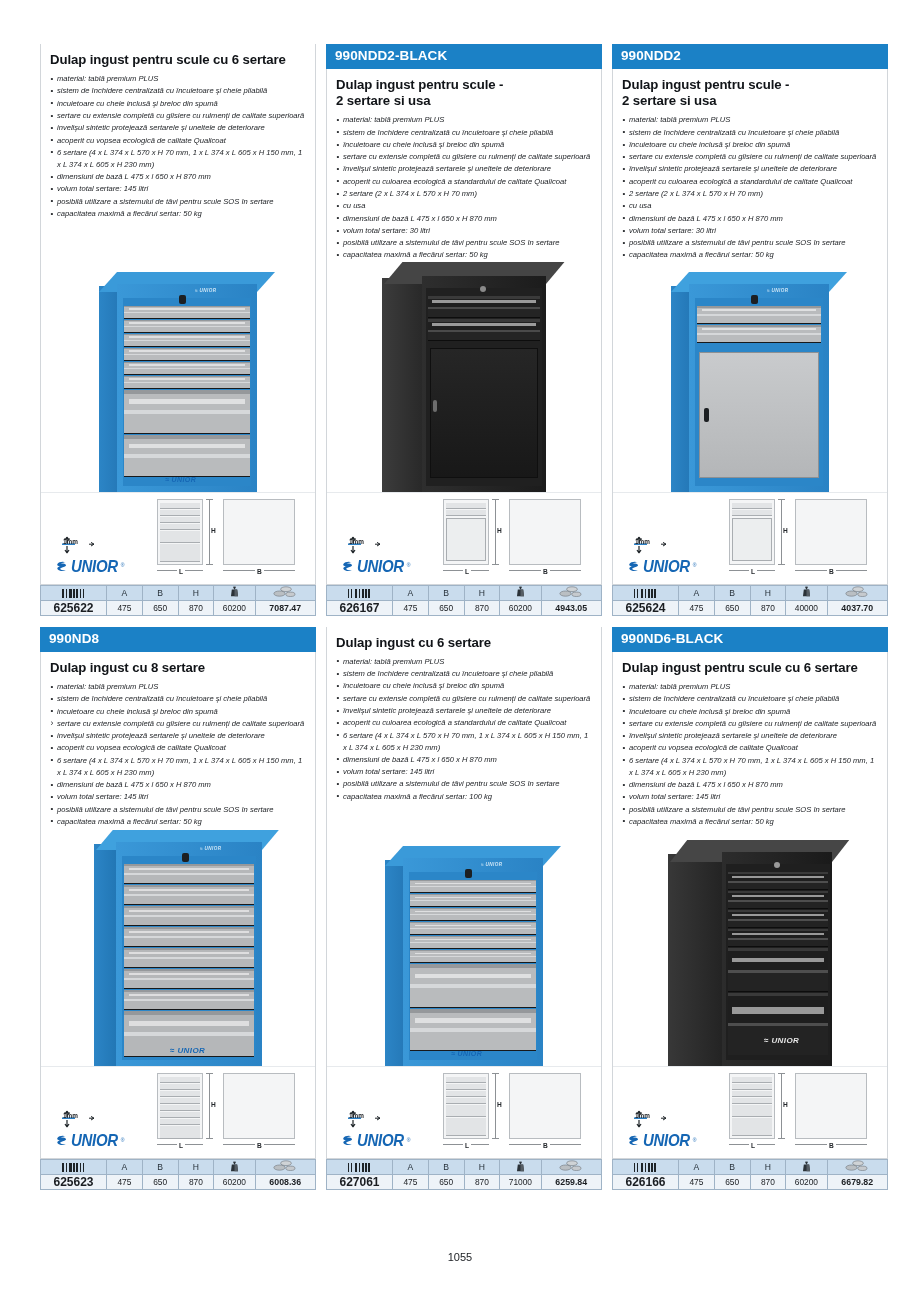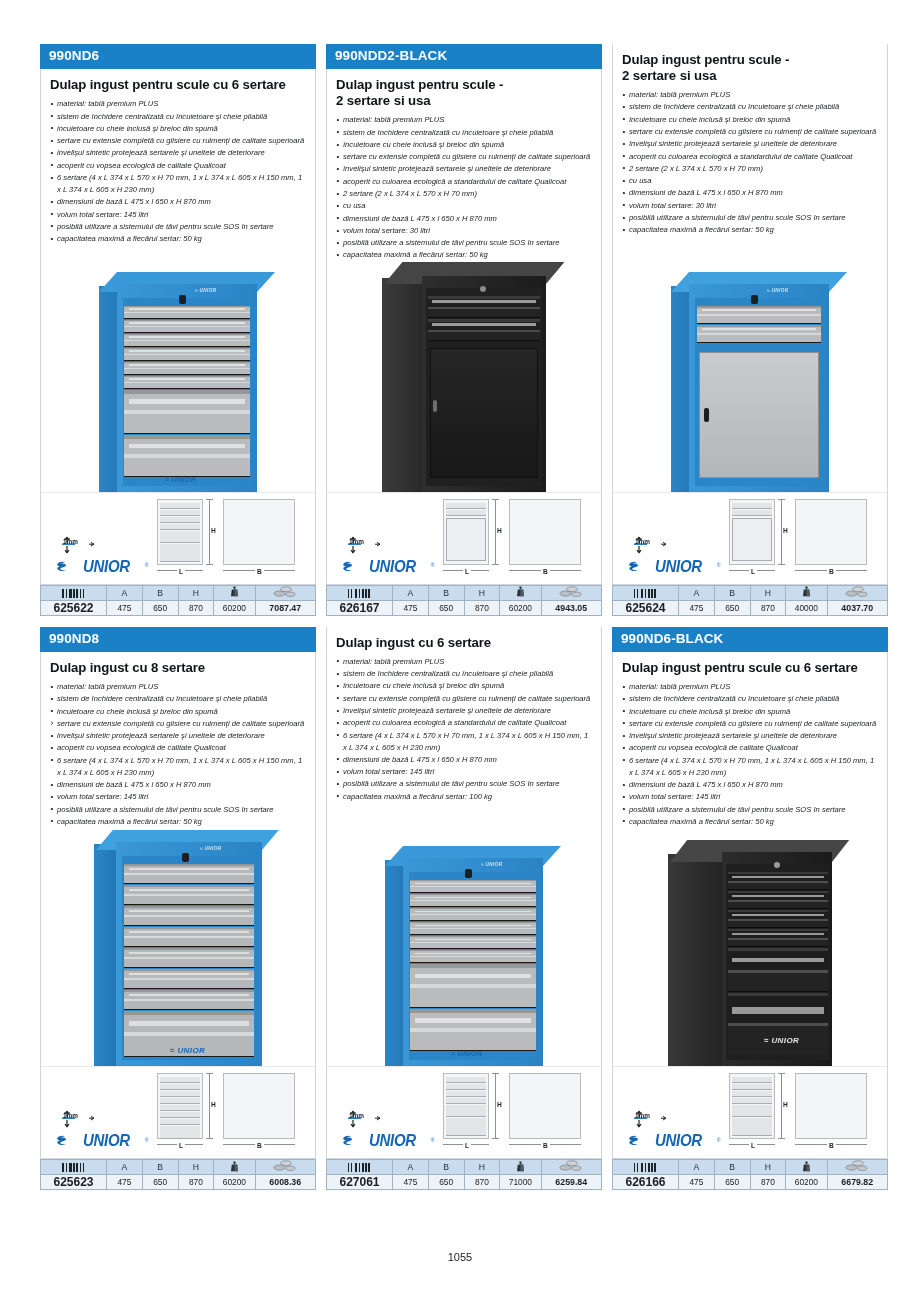--- a/index.html
+++ b/index.html
@@ -128,21 +128,21 @@
     position: absolute; left: 20px; top: 42px;
     width: 46px; height: 22px;
   }
   .mm-label {
     position: absolute; left: 22px; top: 45px;
     font-size: 6.4px; font-weight: bold; color: #1a1d21;
     font-style: normal;
   }
   .unior-logo {
     position: absolute; left: 14px; top: 64px;
-    display: flex; align-items: center; gap: 15px;
+    display: flex; align-items: center; gap: 3px;
   }
   .unior-mark {
     width: 13px; height: 13px;
     position: relative;
   }
   .unior-word {
     font-size: 15px;
     font-weight: bold;
     font-style: italic;
     color: #1566b4;
@@ -241,21 +241,20 @@
     font-size: 11px;
     color: #1a1d21;
   }
 </style>
 </head>
 <body>
 
 <div class="page">
   <div class="grid" id="product-grid">
       <div class="card">
-        <div class="card-code">990ND6</div>
         <div class="card-body">
           <div class="card-title">
             <span style="display:block;">Dulap ingust pentru scule cu 6 sertare</span>
           </div>
           <ul class="feature-list">
             <li class="">material: tablă premium PLUS</li>
             <li class="">sistem de închidere centralizată cu încuietoare și cheie pliabilă</li>
             <li class="">incuietoare cu cheie inclusă și breloc din spumă</li>
             <li class="">sertare cu extensie completă cu glisiere cu rulmenți de calitate superioară</li>
             <li class="">invelișul sintetic protejează sertarele și uneltele de deteriorare</li>
@@ -450,20 +449,21 @@
               <td>475</td>
               <td>650</td>
               <td>870</td>
               <td>60200</td>
               <td class="price">4943.05</td>
             </tr>
           </tbody>
         </table>
       </div>
       <div class="card">
+        <div class="card-code">990NDD2</div>
         <div class="card-body">
           <div class="card-title">
             <span style="display:block;">Dulap ingust pentru scule -</span>
             <span style="display:block;">2 sertare si usa</span>
           </div>
           <ul class="feature-list">
             <li class="">material: tablă premium PLUS</li>
             <li class="">sistem de închidere centralizată cu încuietoare și cheie pliabilă</li>
             <li class="">încuietoare cu cheie inclusă și breloc din spumă</li>
             <li class="">sertare cu extensie completă cu glisiere cu rulmenți de calitate superioară</li>

